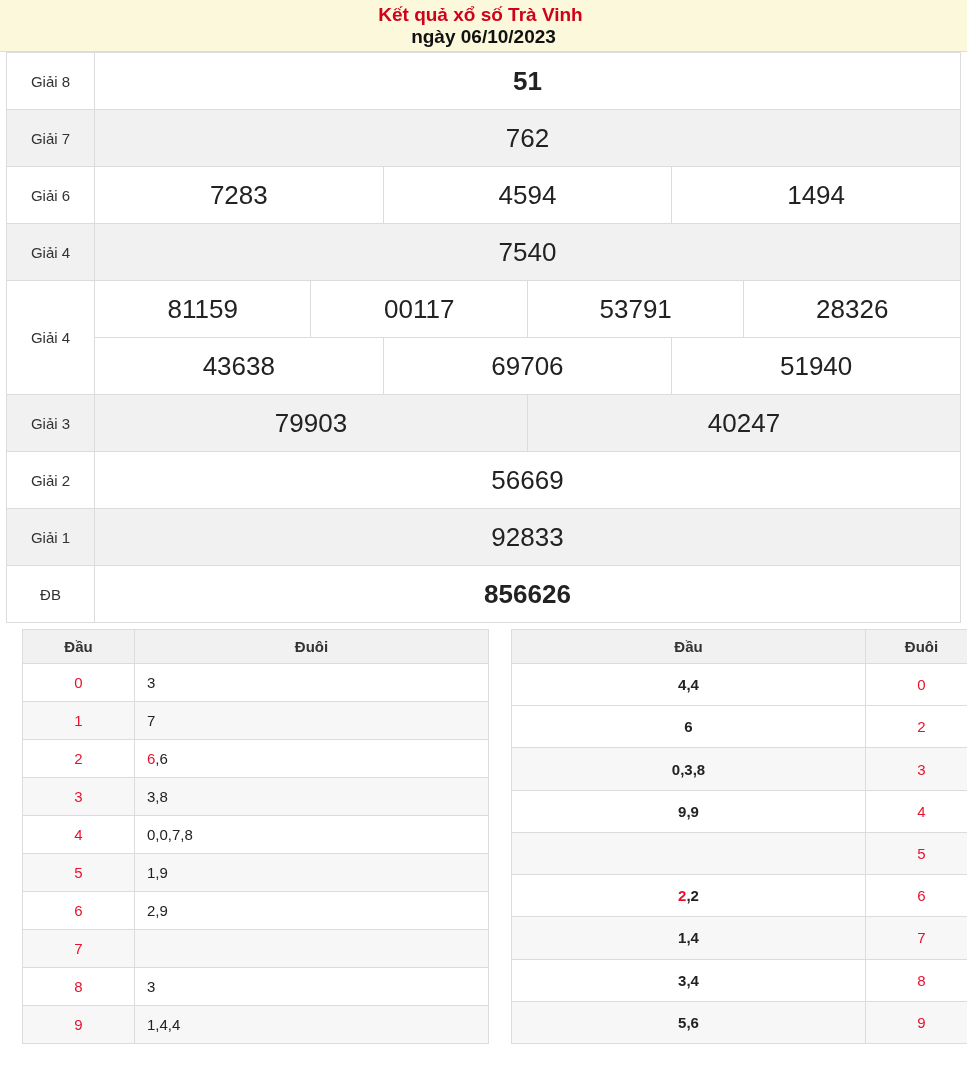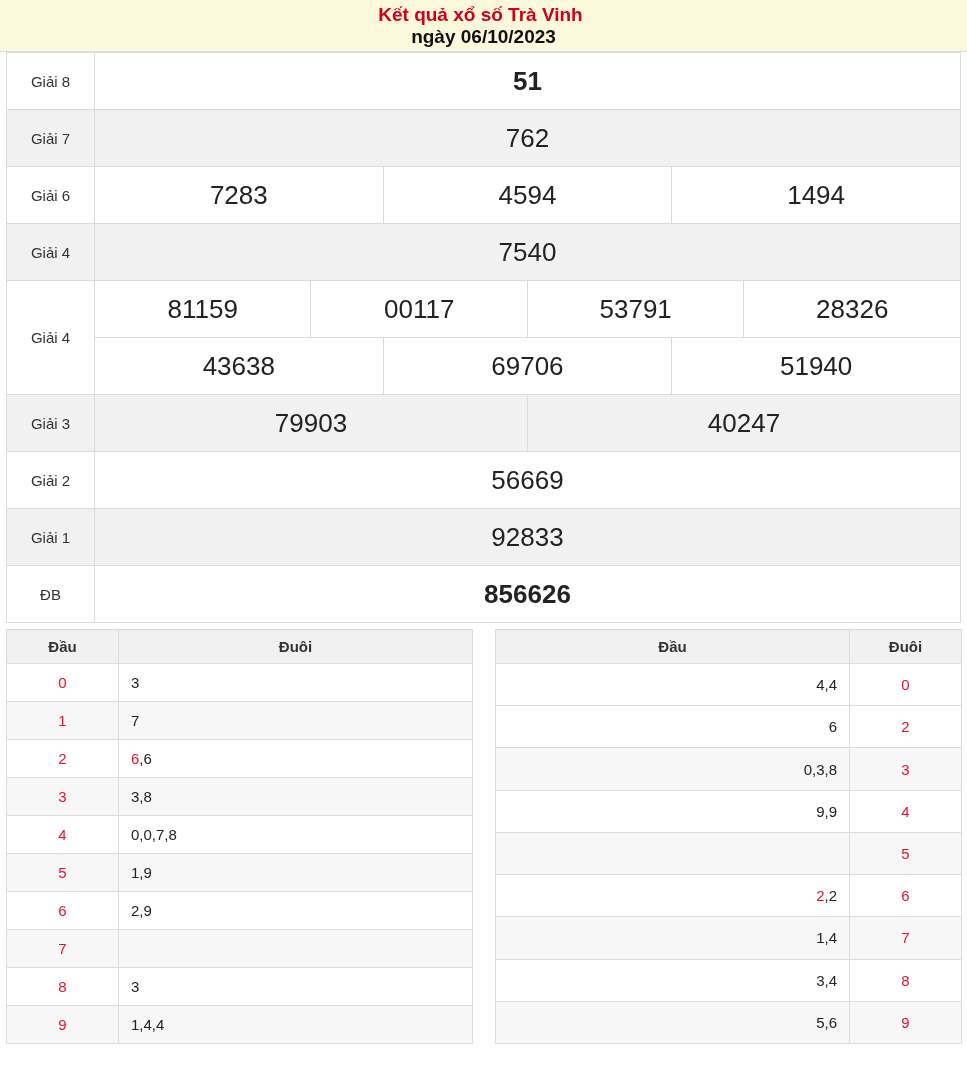--- a/index.html
+++ b/index.html
@@ -65,21 +65,21 @@
     font-weight: bold;
   }
   td.db-num {
     color: #e8112d;
     font-size: 34px;
     font-weight: bold;
   }
   
   .bottom {
     display: flex;
-    margin: 6px 6px 0 6px;
+    margin: 6px 6px 0 22px;
     gap: 22px;
   }
   table.dd {
     border-collapse: collapse;
     table-layout: fixed;
     width: 466px;
   }
   table.dd th, table.dd td {
     border: 1px solid #dcdcdc;
     height: 38px;
@@ -96,21 +96,21 @@
   }
   .left-tbl col.c1 { width: 112px; }
   .left-tbl col.c2 { width: 354px; }
   .left-tbl td.key {
     text-align: center;
     color: #e8112d;
   }
   .left-tbl td.val { text-align: left; color: #222222; }
   .right-tbl col.c1 { width: 354px; }
   .right-tbl col.c2 { width: 112px; }
-  .right-tbl td.val { text-align: right; color: #222222; }
+  .right-tbl td.val { text-align: center; color: #222222; font-weight: bold; }
   .right-tbl td.key { text-align: center; color: #e8112d; }
   .hl { color: #e8112d; }
   tr.alt td { background: #f7f7f7; }
 </style>
 </head>
 <body>
 
 <div class="page">
 
   <div class="header">

